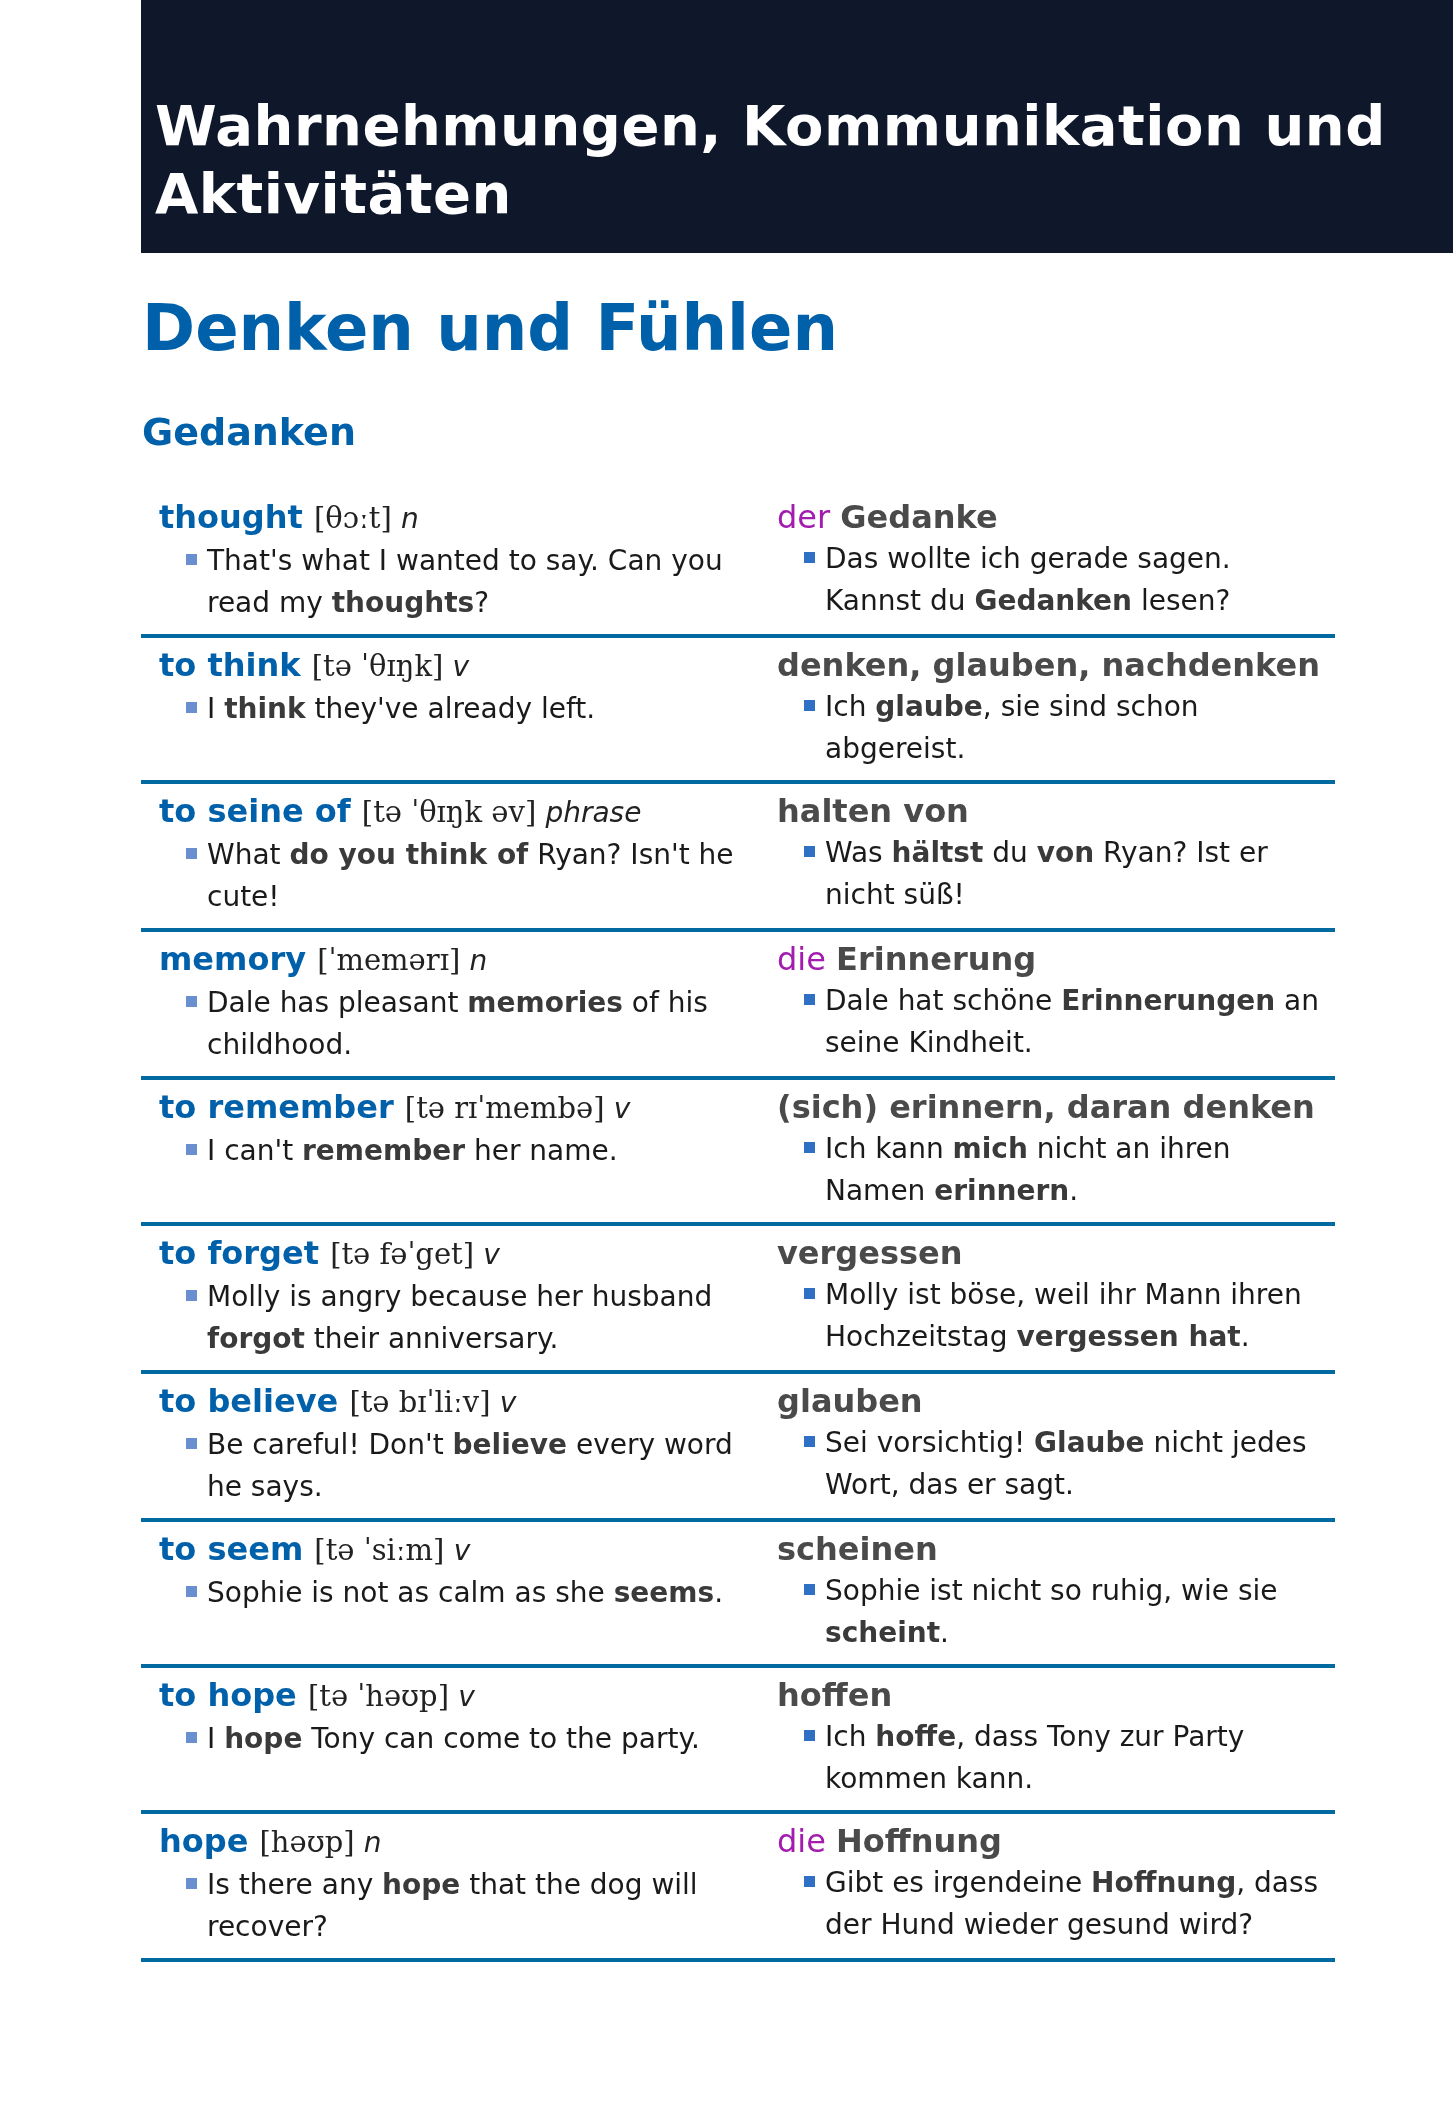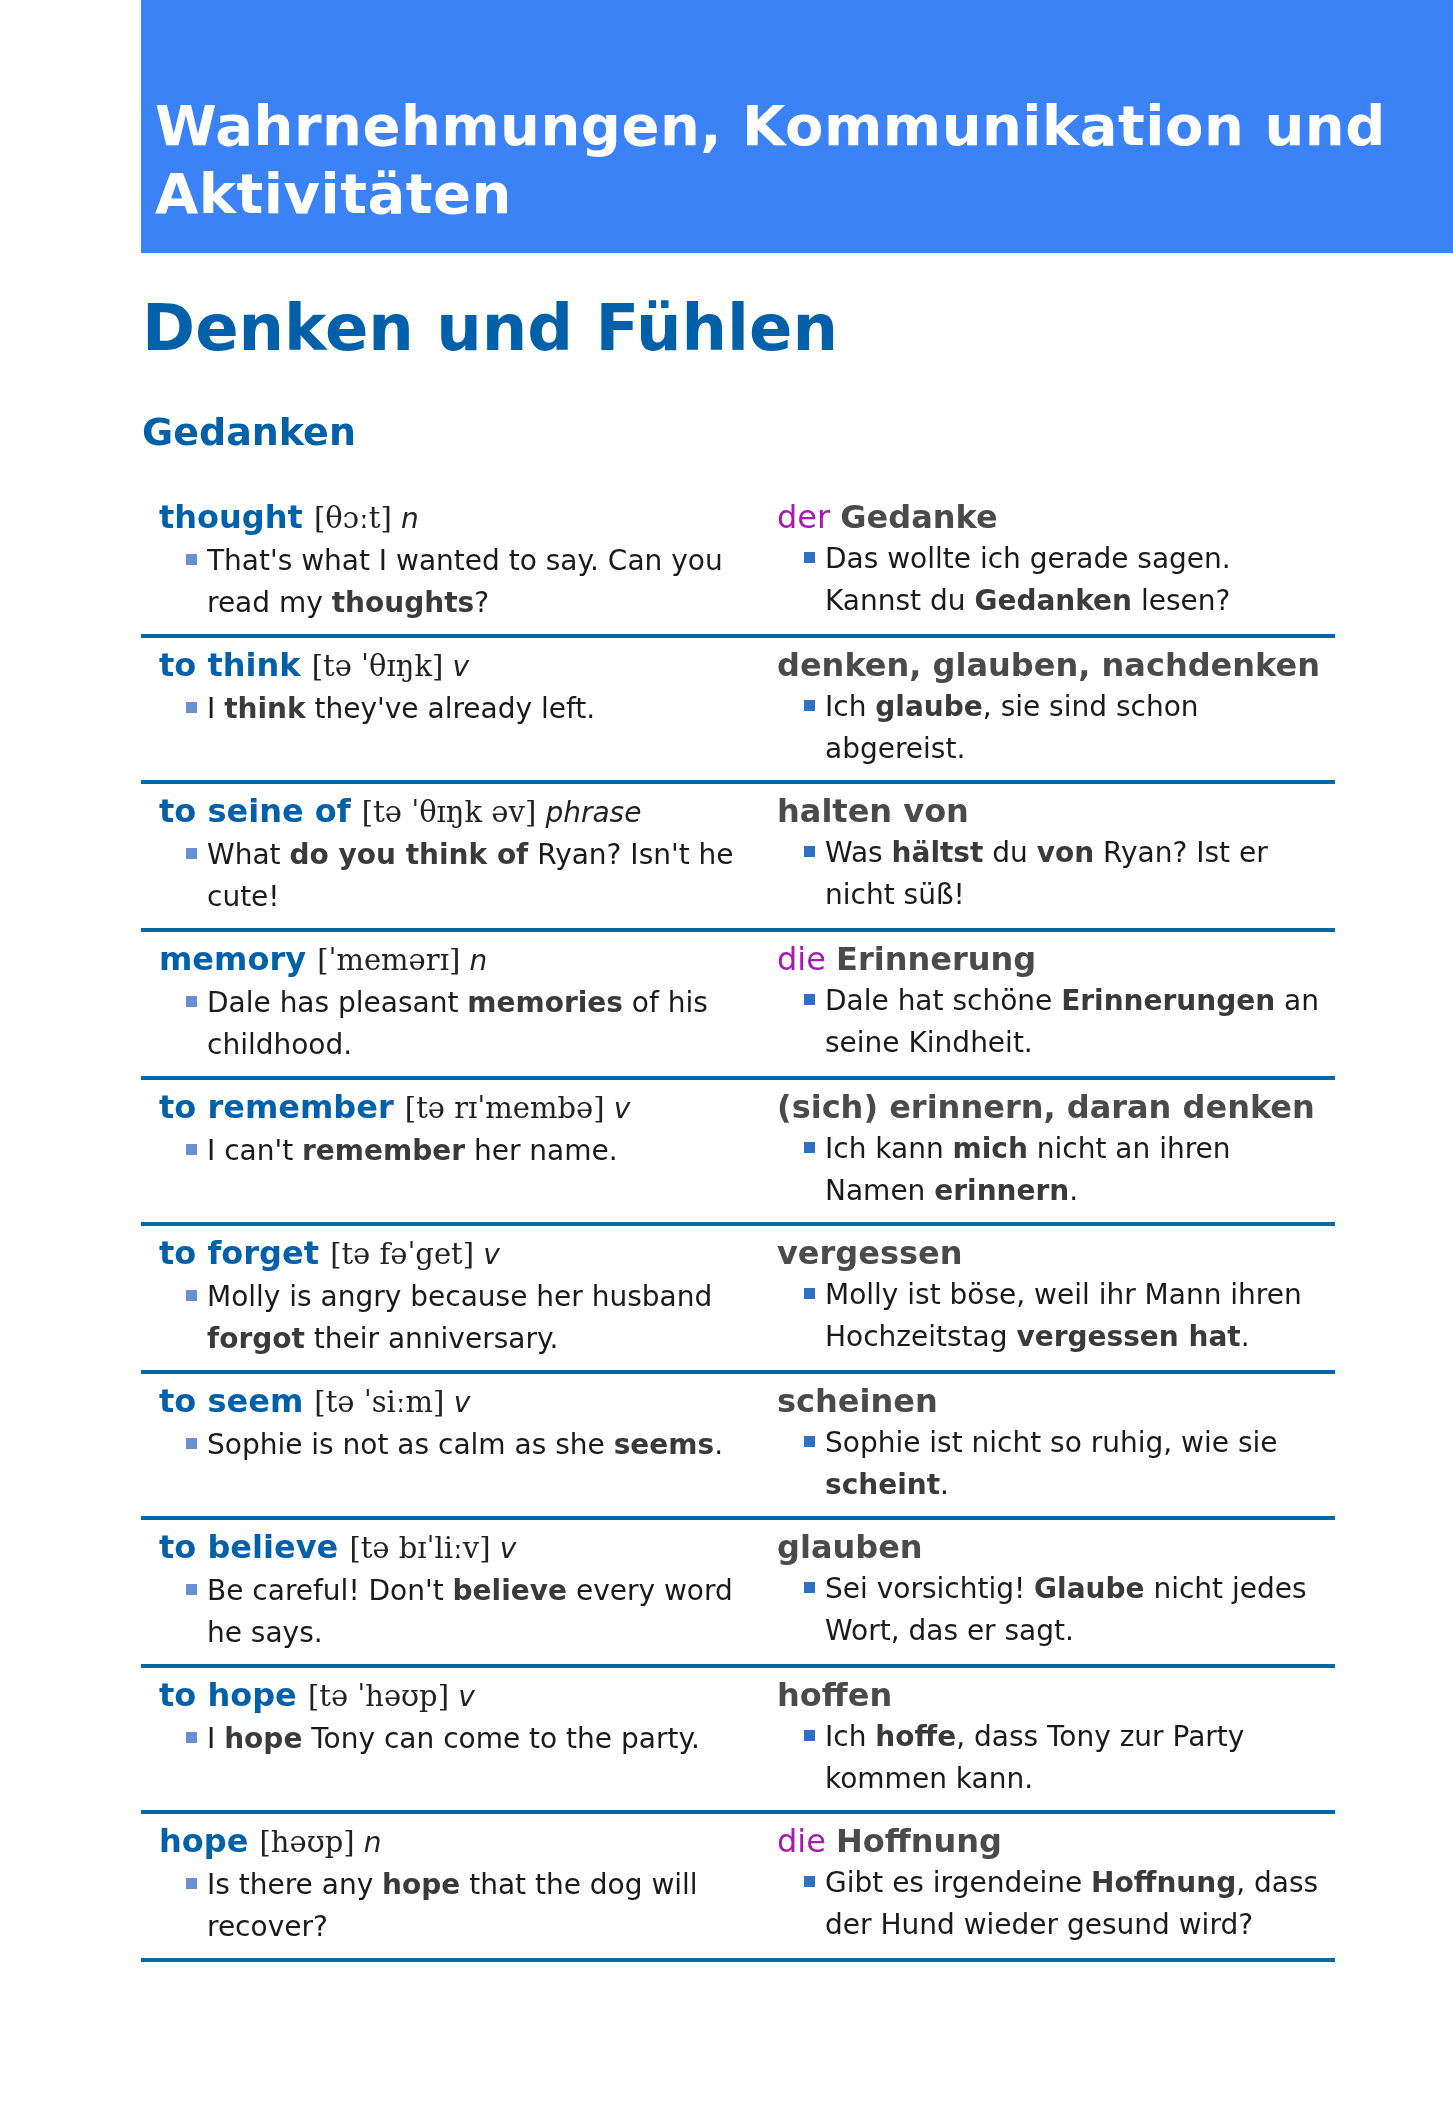--- a/index.html
+++ b/index.html
@@ -3,21 +3,21 @@
   <meta charset="utf-8">
   <style>
     html, body { margin: 0; padding: 0; background: #ffffff; }
     body {
       width: 1453px; height: 2103px; position: relative; overflow: hidden;
       font-family: "DejaVu Sans", "Liberation Sans", sans-serif;
       color: #1a1a1a;
     }
     .banner {
       position: absolute; left: 141px; top: 0; width: 1312px; height: 253px;
-      background: #3b82f6;
+      background: #0f172a;
     }
     .banner-title {
       position: absolute; left: 14px; top: 92px; right: 20px;
       color: #ffffff; font-weight: bold; font-size: 56px; line-height: 68px;
       letter-spacing: 0.5px;
     }
     .section-title {
       position: absolute; left: 142px; top: 296px;
       color: #0061aa; font-weight: bold; font-size: 64px; line-height: 64px;
     }
@@ -203,61 +203,61 @@
       <div class="example">
         <span class="bullet"></span>
         <span>Molly ist böse, weil ihr Mann ihren Hochzeitstag <b>vergessen hat</b>.</span>
       </div>
     </div>
   </div>
 
   <div class="vocab-row">
     <div class="col-en">
       <div class="headline">
+        <span class="en-term">to believe </span>
+        <span class="ipa">[tə bɪˈliːv] </span>
+        <span class="pos">v </span>
+      </div>
+      <div class="example">
+        <span class="bullet"></span>
+        <span>Be careful! Don't <b>believe</b> every word he says.</span>
+      </div>
+    </div>
+    <div class="col-de">
+      <div class="headline">
+        <span class="de-article"></span>
+        <span class="de-term">glauben </span>
+      </div>
+      <div class="example">
+        <span class="bullet"></span>
+        <span>Sei vorsichtig! <b>Glaube</b> nicht jedes Wort, das er sagt.</span>
+      </div>
+    </div>
+  </div>
+
+  <div class="vocab-row">
+    <div class="col-en">
+      <div class="headline">
         <span class="en-term">to seem </span>
         <span class="ipa">[tə ˈsiːm] </span>
         <span class="pos">v </span>
       </div>
       <div class="example">
         <span class="bullet"></span>
         <span>Sophie is not as calm as she <b>seems</b>.</span>
       </div>
     </div>
     <div class="col-de">
       <div class="headline">
         <span class="de-article"></span>
         <span class="de-term">scheinen </span>
       </div>
       <div class="example">
         <span class="bullet"></span>
         <span>Sophie ist nicht so ruhig, wie sie <b>scheint</b>.</span>
-      </div>
-    </div>
-  </div>
-
-  <div class="vocab-row">
-    <div class="col-en">
-      <div class="headline">
-        <span class="en-term">to believe </span>
-        <span class="ipa">[tə bɪˈliːv] </span>
-        <span class="pos">v </span>
-      </div>
-      <div class="example">
-        <span class="bullet"></span>
-        <span>Be careful! Don't <b>believe</b> every word he says.</span>
-      </div>
-    </div>
-    <div class="col-de">
-      <div class="headline">
-        <span class="de-article"></span>
-        <span class="de-term">glauben </span>
-      </div>
-      <div class="example">
-        <span class="bullet"></span>
-        <span>Sei vorsichtig! <b>Glaube</b> nicht jedes Wort, das er sagt.</span>
       </div>
     </div>
   </div>
 
   <div class="vocab-row">
     <div class="col-en">
       <div class="headline">
         <span class="en-term">to hope </span>
         <span class="ipa">[tə ˈhəʊp] </span>
         <span class="pos">v </span>

